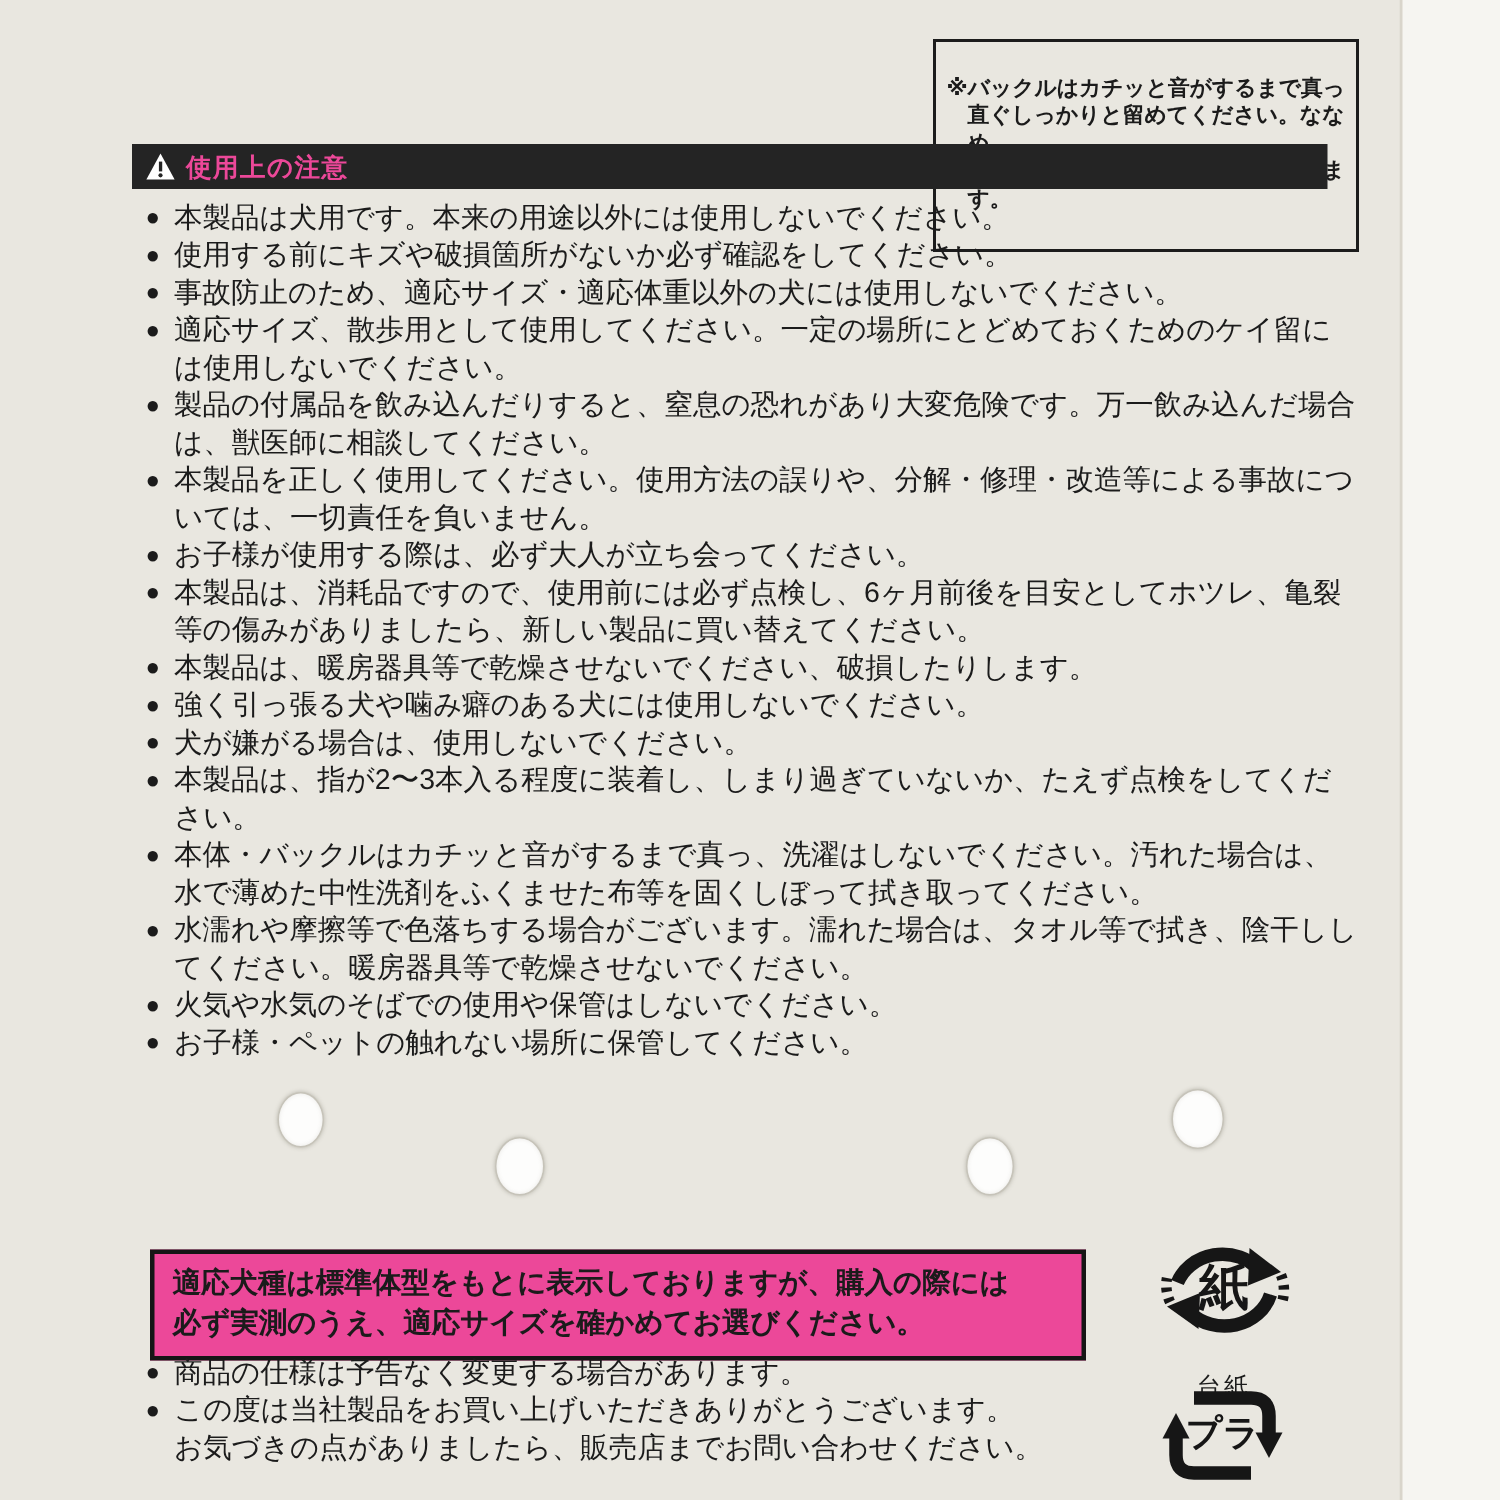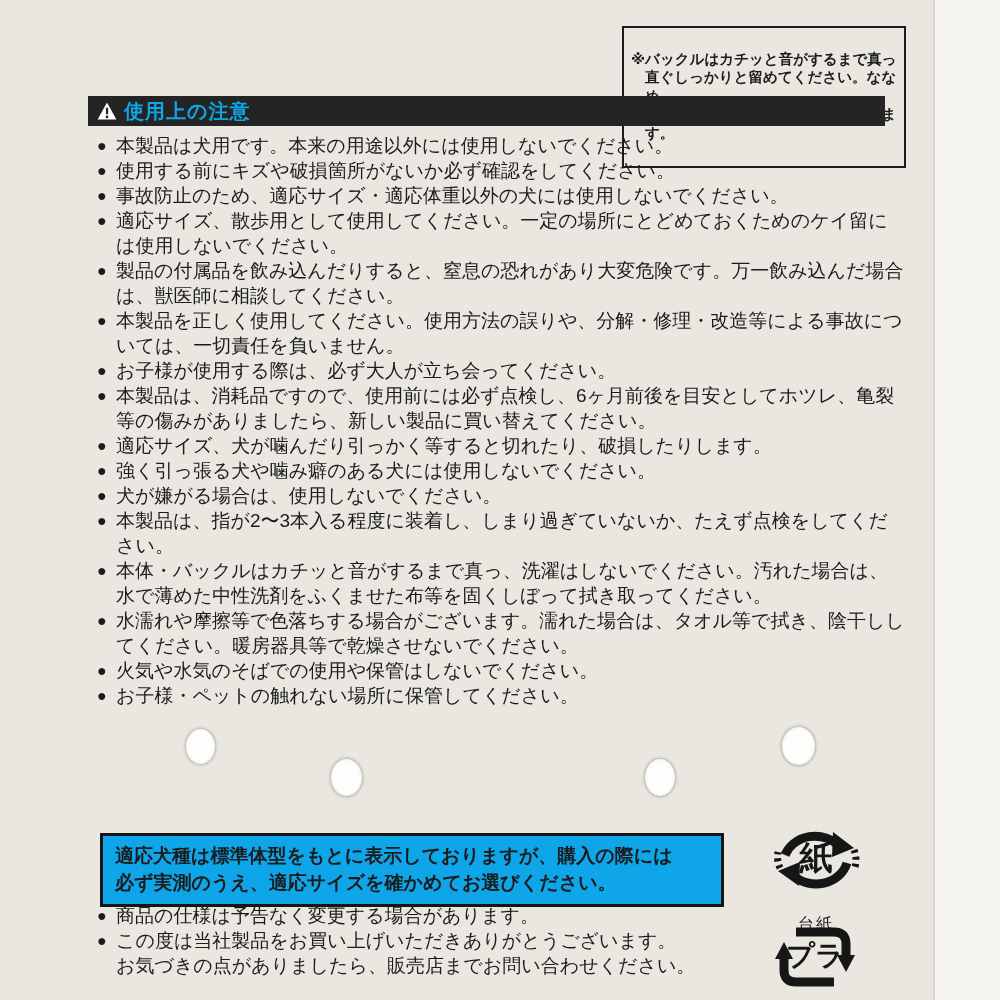--- a/index.html
+++ b/index.html
@@ -17,46 +17,46 @@
     padding:3px 5px 5px 7px;font-size:14.5px;font-weight:bold;line-height:18.5px;
     white-space:pre-line;letter-spacing:0;margin-top:24px;}
   .hang{padding-left:14px;text-indent:-14px;display:block;}
   
   .intro{position:absolute;left:100px;top:30px;font-size:19.5px;font-weight:bold;
     line-height:27px;white-space:pre-line;text-indent:24px;}
   
   .caution-bar{position:absolute;left:88px;top:96px;width:797px;height:30px;
     background:#242424;display:flex;align-items:center;gap:7px;padding-left:9px;
     box-sizing:border-box;}
-  .caution-bar .title{color:#0ea5e9;font-weight:bold;font-size:20px;letter-spacing:1px;}
+  .caution-bar .title{color:#ec4899;font-weight:bold;font-size:17px;letter-spacing:1px;}
   .tri-icon{width:20px;height:18px;display:block;}
   
   .plist{position:absolute;left:97px;top:133px;width:808px;}
   .li{display:flex;font-size:19px;line-height:25px;font-weight:500;}
   .li .dot{flex:0 0 19px;font-size:16px;line-height:25px;}
   .li .txt{flex:1;white-space:pre-line;}
   
   .hole{position:absolute;border-radius:50%;background:#fdfdfc;
     border:1px solid #c6c3b9;box-shadow:0 0 3px rgba(90,85,70,.35), inset 0 0 3px rgba(120,115,100,.15);}
   
   .size-box{position:absolute;left:100px;top:833px;width:624px;box-sizing:border-box;
     border:3px solid #151515;padding:6px 4px 8px 12px;font-size:19px;font-weight:bold;
-    line-height:27px;white-space:pre-line;background:#0ea5e9;}
+    line-height:27px;white-space:pre-line;background:#ec4899;}
   
   .flist{position:absolute;left:97px;top:903px;width:660px;}
   
   .paper-mark{position:absolute;left:768px;top:820px;width:96px;text-align:center;}
   .paper-mark .glyph{position:relative;width:92px;height:78px;margin:0 auto;}
   .paper-mark .kanji{position:absolute;left:0;top:21px;width:92px;text-align:center;
     font-size:33px;font-weight:bold;color:#161616;line-height:33px;}
   .mark-caption{font-size:16px;color:#1b1b1b;margin-top:16px;letter-spacing:2px;}
   .pla-mark{position:absolute;left:772px;top:924px;width:92px;}
   .pla-mark .glyph{position:relative;width:86px;height:66px;}
   .pla-mark .kana{position:absolute;left:0;top:19px;width:86px;text-align:center;
-    font-size:28px;font-weight:bold;color:#161616;line-height:26px;}
+    font-size:24px;font-weight:bold;color:#161616;line-height:26px;}
 </style>
 </head>
 <body>
 
 <div id="card">
 
   <div class="edge-strip"></div>
 
   <div class="note-box">
     <span class="hang">※バックルはカチッと音がするまで真っ
@@ -102,21 +102,21 @@
     <div class="li">
         <span class="dot">●</span>
         <span class="txt">お子様が使用する際は、必ず大人が立ち会ってください。</span>
       </div>
     <div class="li">
         <span class="dot">●</span>
         <span class="txt">本製品は、消耗品ですので、使用前には必ず点検し、6ヶ月前後を目安としてホツレ、亀裂等の傷みがありましたら、新しい製品に買い替えてください。</span>
       </div>
     <div class="li">
         <span class="dot">●</span>
-        <span class="txt">適応サイズ、犬が噛んだり引っかく等すると切れたり、破損したりします。</span>
+        <span class="txt">本製品は、暖房器具等で乾燥させないでください、破損したりします。</span>
       </div>
     <div class="li">
         <span class="dot">●</span>
         <span class="txt">強く引っ張る犬や噛み癖のある犬には使用しないでください。</span>
       </div>
     <div class="li">
         <span class="dot">●</span>
         <span class="txt">犬が嫌がる場合は、使用しないでください。</span>
       </div>
     <div class="li">

